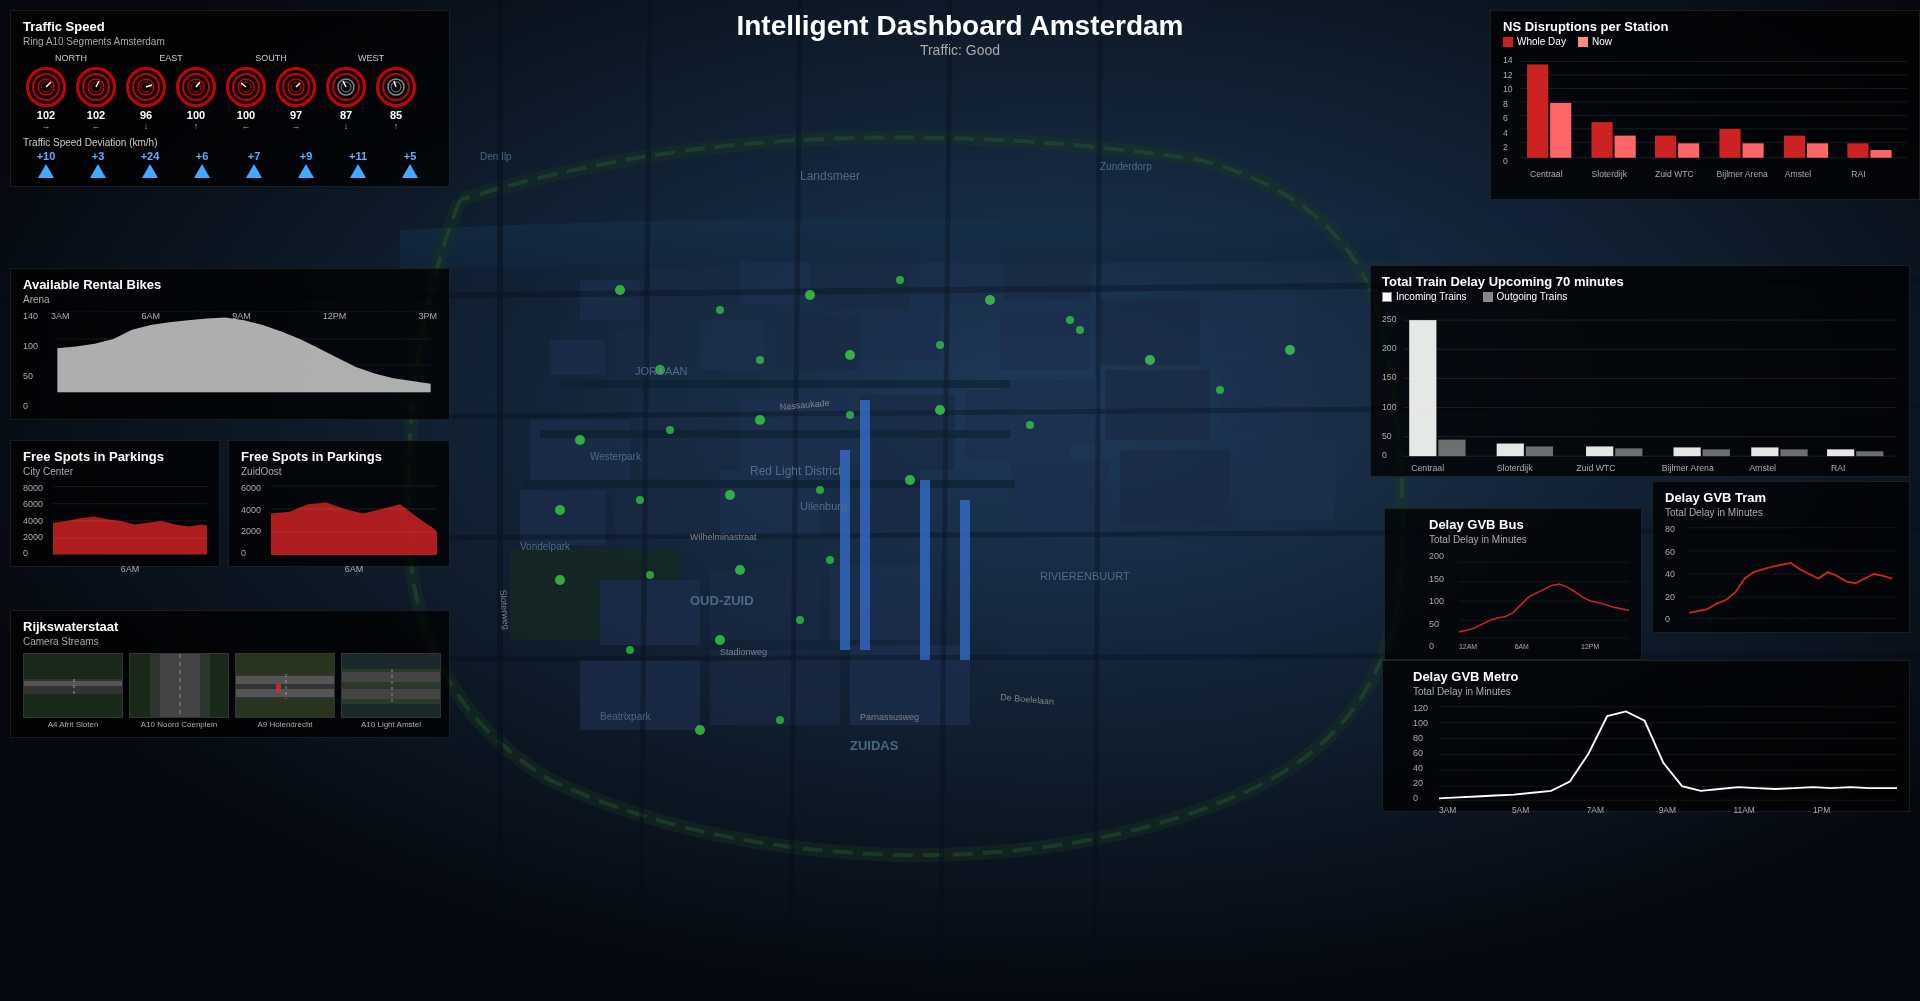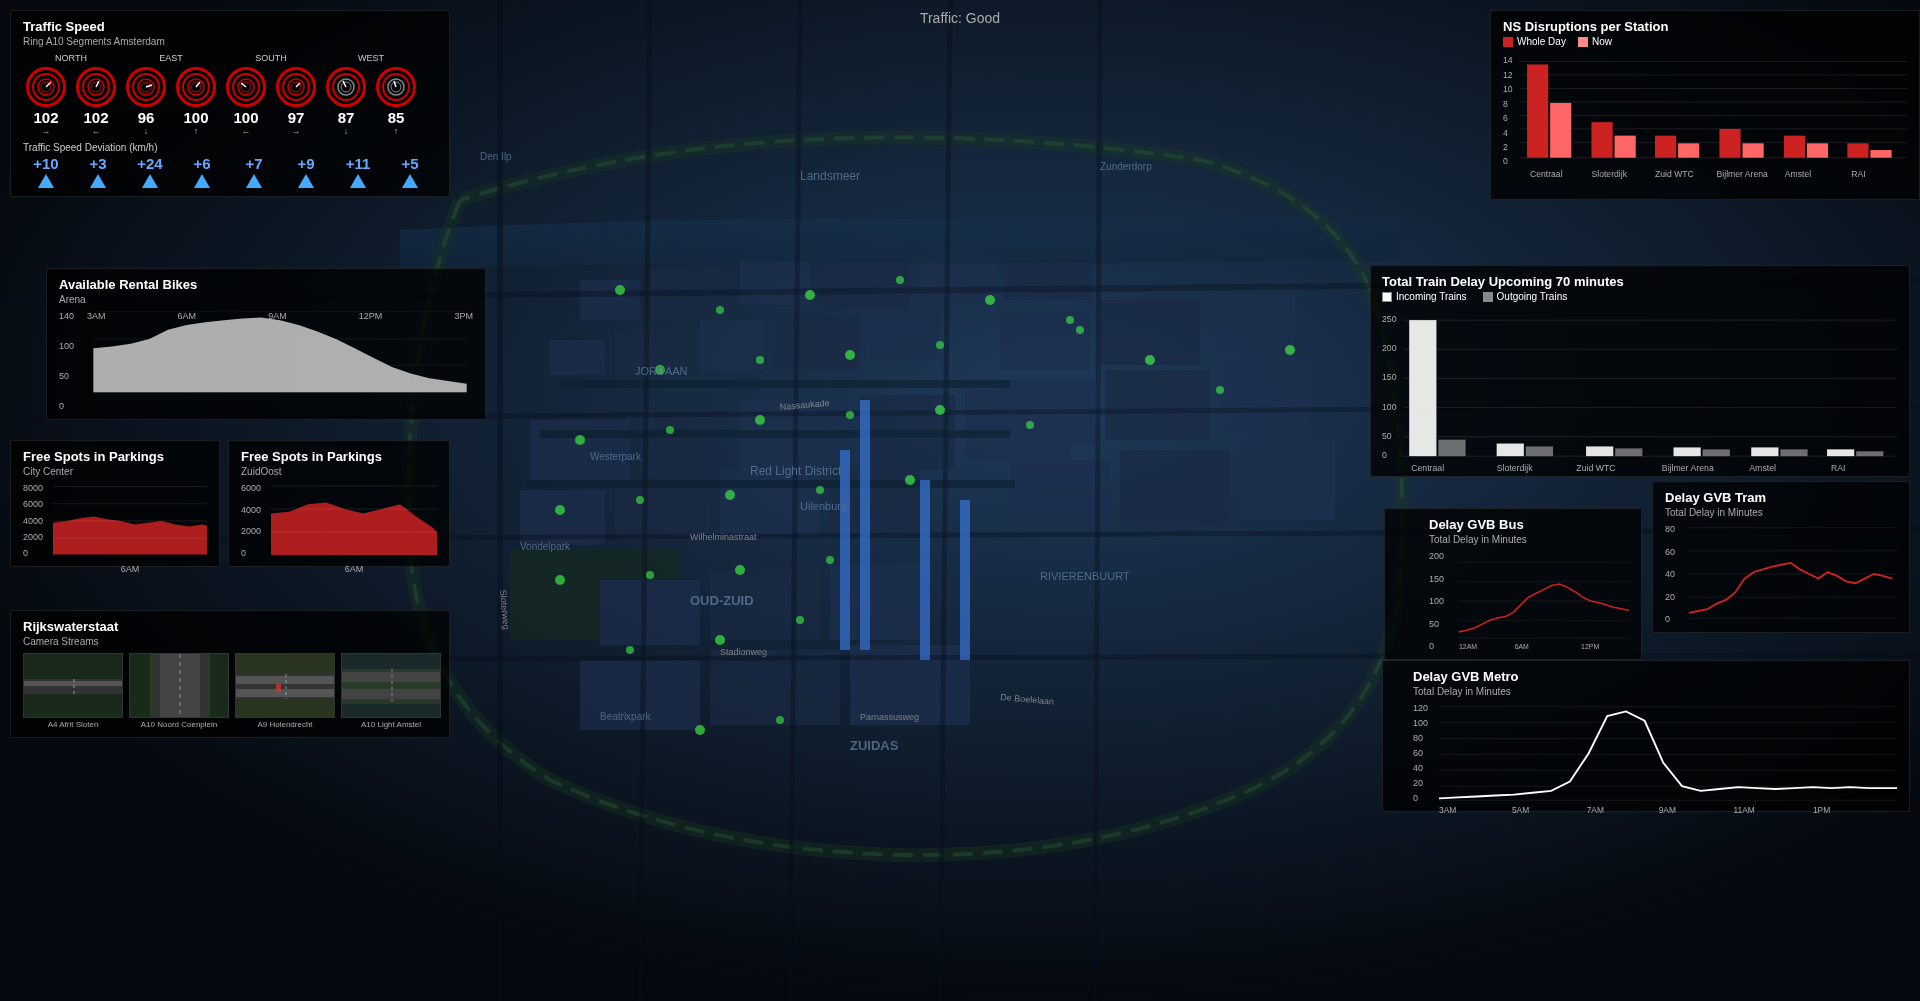--- a/index.html
+++ b/index.html
@@ -107,21 +107,21 @@
       width: 28px;
       height: 28px;
       border-radius: 50%;
       border: 2px solid #cc0000;
       display: flex;
       align-items: center;
       justify-content: center;
     }
 
     .speed-value {
-      font-size: 15px;
+      font-size: 11px;
       font-weight: bold;
       color: #fff;
       text-align: center;
     }
 
     .speed-arrow {
       font-size: 9px;
       color: #aaa;
       text-align: center;
     }
@@ -139,21 +139,21 @@
     }
 
     .deviation-item {
       display: flex;
       flex-direction: column;
       align-items: center;
       width: 46px;
     }
 
     .deviation-value {
-      font-size: 15px;
+      font-size: 11px;
       color: #6af;
       font-weight: bold;
     }
 
     .deviation-triangle {
       width: 0;
       height: 0;
       border-left: 8px solid transparent;
       border-right: 8px solid transparent;
       border-bottom: 14px solid #4af;
@@ -498,20 +498,21 @@
       <text x="690" y="540" font-size="9" fill="#aaa" font-family="Arial">Wilhelminastraat</text>
       <text x="500" y="590" font-size="9" fill="#aaa" font-family="Arial" transform="rotate(85,500,590)">Sloterweg</text>
       <text x="720" y="655" font-size="9" fill="#aaa" font-family="Arial">Stadionweg</text>
       <text x="860" y="720" font-size="9" fill="#aaa" font-family="Arial">Parnassusweg</text>
       <text x="1000" y="700" font-size="9" fill="#aaa" font-family="Arial" transform="rotate(5,1000,700)">De Boelelaan</text>
     </g>
   </svg>
 </div>
 
 <div id="main-title">
+  <h1>Intelligent Dashboard Amsterdam</h1>
   <div class="traffic-status">Traffic: Good</div>
 </div>
 
 <div class="panel" id="traffic-speed">
   <div class="panel-title">Traffic Speed</div>
   <div class="panel-subtitle">Ring A10 Segments Amsterdam</div>
 
   <div class="speed-columns">
 
     <div class="speed-col-group">
@@ -673,21 +674,21 @@
       <div class="deviation-value">+11</div>
       <div class="deviation-triangle"></div>
     </div>
     <div class="deviation-item">
       <div class="deviation-value">+5</div>
       <div class="deviation-triangle"></div>
     </div>
   </div>
 </div>
 
-<div class="panel" id="rental-bikes" style="top:268px; left:10px; width:440px;margin-left:36px;">
+<div class="panel" id="rental-bikes" style="top:268px; left:10px; width:440px;">
   <div class="panel-title">Available Rental Bikes</div>
   <div class="panel-subtitle">Arena</div>
   <div class="chart-area">
     <div class="chart-y-labels">
       <span>140</span>
       <span>100</span>
       <span>50</span>
       <span>0</span>
     </div>
     <div class="chart-inner">

